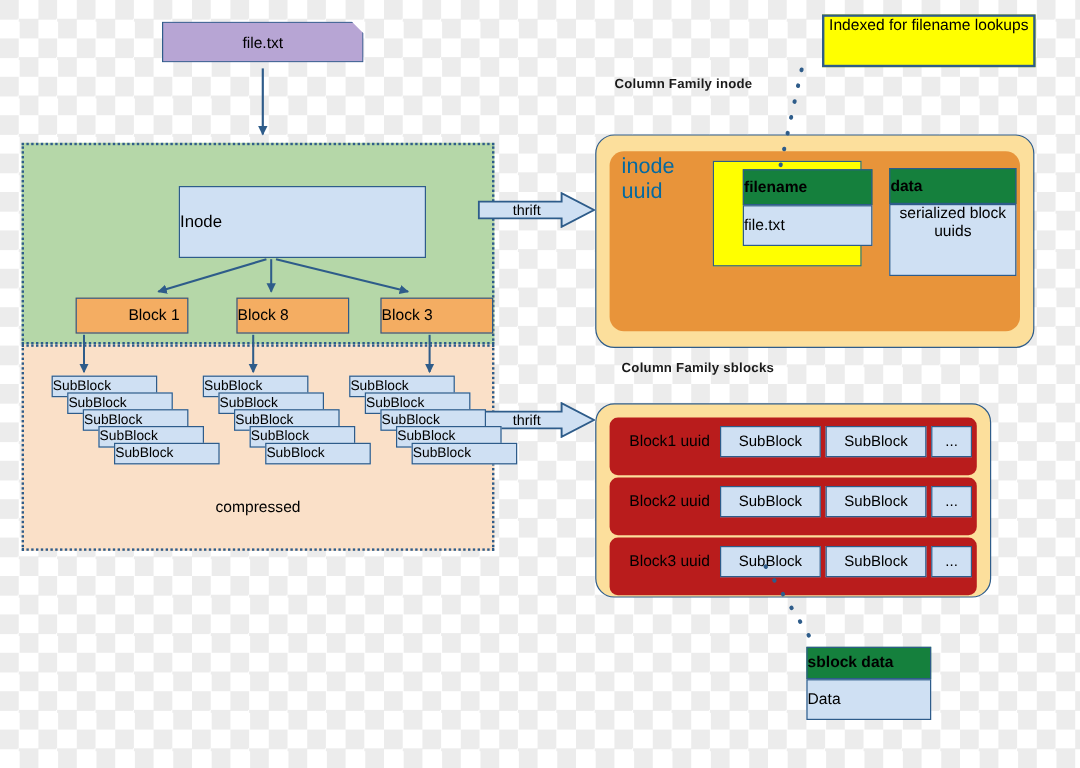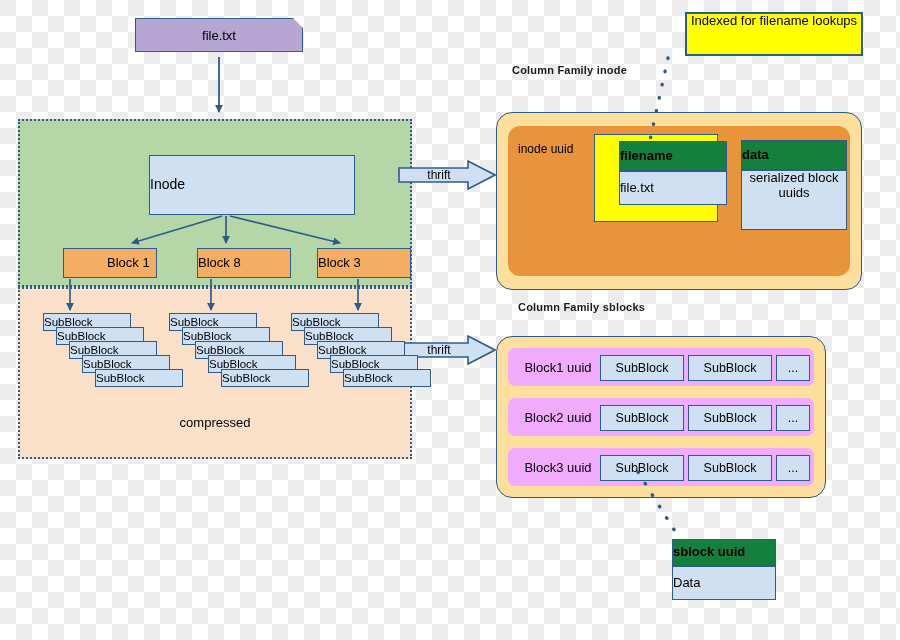--- a/index.html
+++ b/index.html
@@ -104,40 +104,40 @@
   #cf-sblock-outer { left: 496px; top: 336px; width: 330px; height: 162px; }
 
   #cf-inode-inner {
     left: 508px; top: 126px; width: 342px; height: 150px;
     background: #e8943a;
     border-radius: 12px;
   }
   #inode-uuid-label {
     left: 518px; top: 136px; width: 82px; height: 26px;
     display: flex; align-items: center; justify-content: flex-start;
-    font-size: 12px; color: #000000;
+    font-size: 18px; color: #0369a1;
   }
 
   
   #filename-highlight {
     left: 594px; top: 134px; width: 124px; height: 88px;
     background: #ffff00;
     border: 1.5px solid #2e5c8a;
   }
   #filename-head { left: 602px; top: 141px; width: 108px; height: 30px; font-size: 13px; }
   #filename-val  { left: 602px; top: 171px; width: 108px; height: 34px; font-size: 13px; }
 
   #data-head { left: 724px; top: 140px; width: 106px; height: 30px; font-size: 13px; }
   #data-val  { left: 724px; top: 170px; width: 106px; height: 60px; font-size: 13px;
                flex-direction: column; }
 
   
   .sb-row {
-    left: 508px; width: 306px; height: 38px;
-    background: #f0abfc;
+    left: 508px; width: 306px; height: 48px;
+    background: #b91c1c;
     border-radius: 7px;
   }
   #sb-row-1 { top: 348px; }
   #sb-row-2 { top: 398px; }
   #sb-row-3 { top: 448px; }
   .sb-row-label {
     position: absolute; left: 6px; top: 0; width: 88px; height: 38px;
     display: flex; align-items: center; justify-content: center;
     font-size: 13px; color: #000;
   }
@@ -276,21 +276,21 @@
   </div>
 
   <div class="abs sb-row" id="sb-row-3">
     <span class="sb-row-label">Block3 uuid</span>
     <span class="sb-cell sb-cell-1">SubBlock</span>
     <span class="sb-cell sb-cell-2">SubBlock</span>
     <span class="sb-cell sb-cell-3">...</span>
   </div>
 
   <div class="abs box green" id="sblock-uuid">
-    <span>sblock uuid</span>
+    <span>sblock data</span>
   </div>
   <div class="abs box blue" id="sblock-data">
     <span>Data</span>
   </div>
 
   <svg class="overlay">
     <defs>
       <marker id="ah" markerWidth="9" markerHeight="9" refX="7" refY="4.5" orient="auto" markerUnits="userSpaceOnUse">
         <path d="M0,0.6 L8,4.5 L0,8.4 Z" fill="#2e5c8a"></path>
       </marker>

